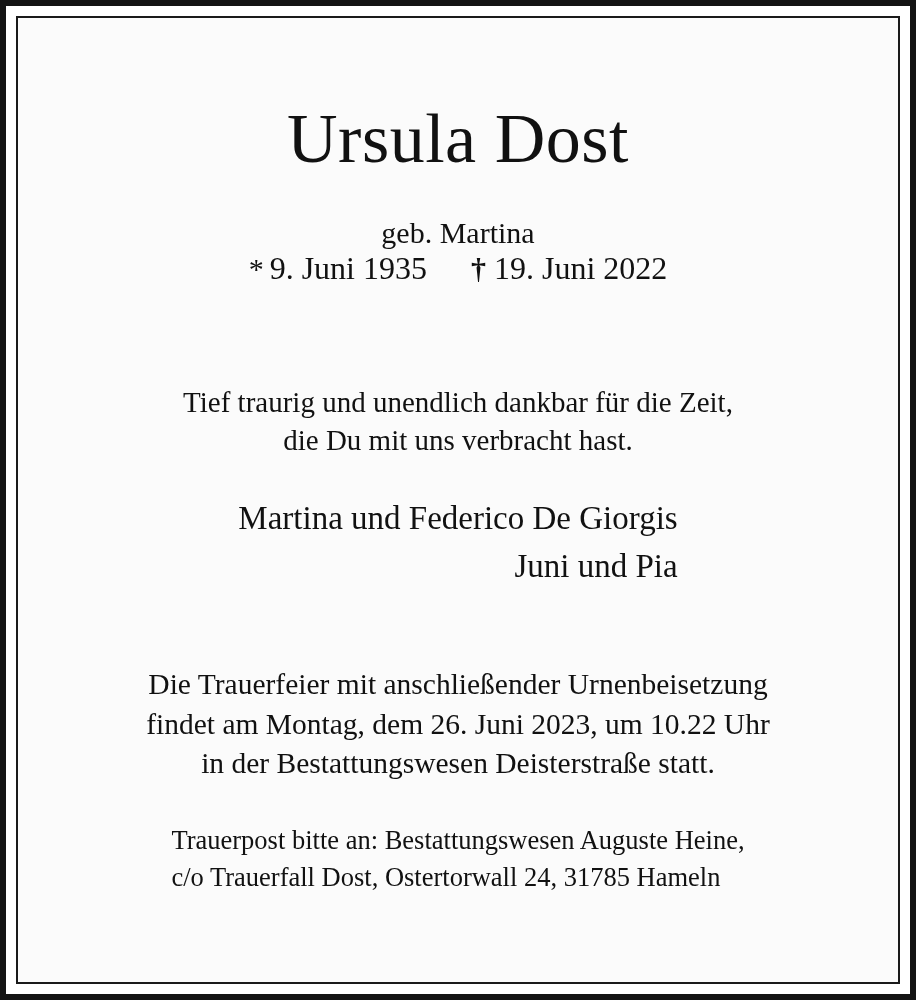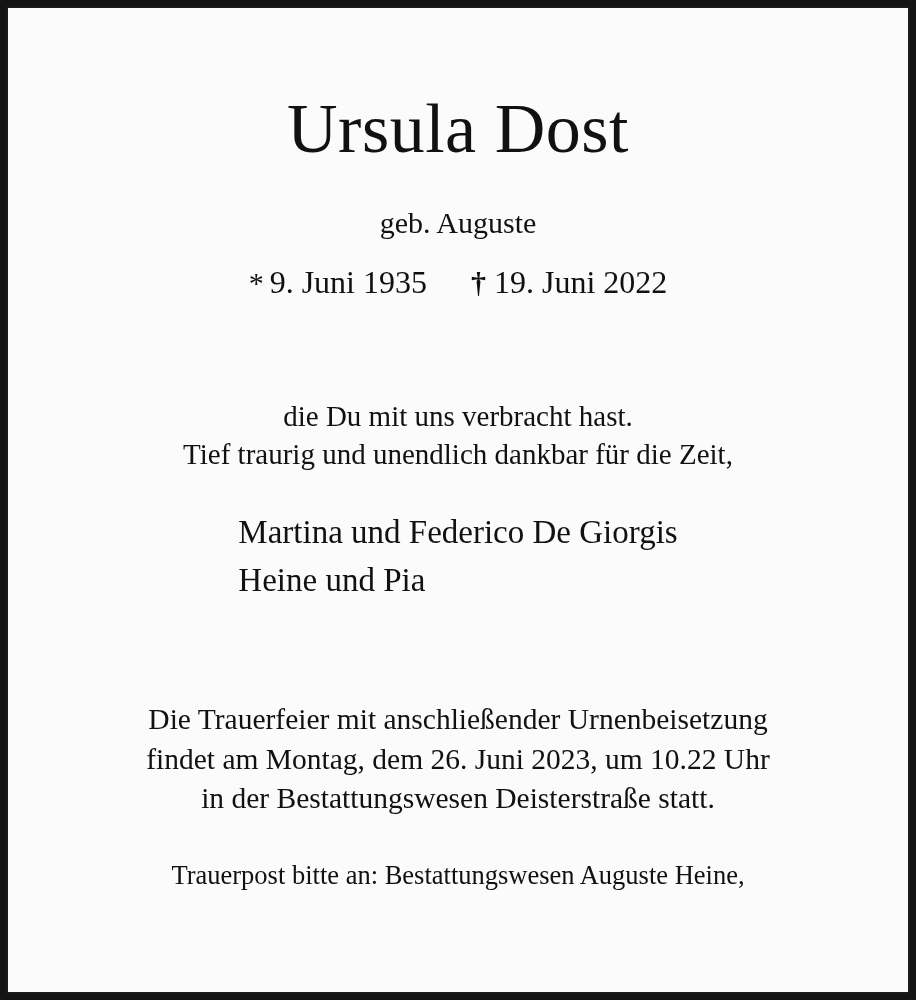--- a/index.html
+++ b/index.html
@@ -11,20 +11,21 @@
     width: 916px;
     height: 1000px;
     font-family: "Liberation Serif", "DejaVu Serif", serif;
     color: #111111;
     overflow: hidden;
   }
   .notice-outer {
     box-sizing: border-box;
     width: 916px;
     height: 1000px;
+    padding: 10px;
     background: #ffffff;
     border: 6px solid #141414;
   }
   .notice-inner {
     box-sizing: border-box;
     width: 100%;
     height: 100%;
     border: 2px solid #1a1a1a;
     background: #fbfbfb;
     display: flex;
@@ -39,21 +40,20 @@
     letter-spacing: 0.5px;
     margin-top: 84px;
     text-align: center;
   }
   .maiden {
     font-size: 30px;
     margin-top: 40px;
     text-align: center;
   }
   .dates {
-    margin-top: 24px;
     font-size: 32px;
     display: flex;
     align-items: baseline;
     justify-content: center;
     gap: 44px;
     white-space: nowrap;
   }
   .dates .sym {
     font-size: 30px;
     padding-right: 6px;
@@ -65,24 +65,24 @@
   .verse {
     margin-top: 96px;
     font-size: 29px;
     line-height: 1.32;
     text-align: center;
   }
   .family {
     margin-top: 36px;
     font-size: 33px;
     line-height: 1.45;
-    text-align: left;
+    text-align: right;
   }
   .ceremony {
-    margin-top: 95px;
+    margin-top: 74px;
     font-size: 29.5px;
     line-height: 1.35;
     text-align: center;
   }
   .contact {
     margin-top: 38px;
     font-size: 26.5px;
     line-height: 1.38;
     text-align: left;
   }
@@ -91,45 +91,46 @@
   }
 </style>
 </head>
 <body>
 
 <div class="notice-outer">
   <div class="notice-inner">
 
     <div class="name">Ursula Dost</div>
 
-    <div class="maiden">geb. Auguste</div>
+    <div class="maiden">geb. Martina</div>
 
     <div class="dates">
       <span>
         <span class="sym">*</span><span>9. Juni 1935</span>
       </span>
       <span>
         <span class="cross">†</span> <span>19. Juni 2022</span>
       </span>
     </div>
 
     <div class="verse">
+      <span class="line">Tief traurig und unendlich dankbar für die Zeit,</span>
       <span class="line">die Du mit uns verbracht hast.</span>
-      <span class="line">Tief traurig und unendlich dankbar für die Zeit,</span>
     </div>
 
     <div class="family">
       <span class="line">Martina und Federico De Giorgis</span>
-      <span class="line">Heine und Pia</span>
+      <span class="line">Juni und Pia</span>
     </div>
 
     <div class="ceremony">
       <span class="line">Die Trauerfeier mit anschließender Urnenbeisetzung</span>
       <span class="line">findet am Montag, dem 26. Juni 2023, um 10.22 Uhr</span>
       <span class="line">in der Bestattungswesen Deisterstraße statt.</span>
     </div>
 
     <div class="contact">
       <span class="line">Trauerpost bitte an: Bestattungswesen Auguste Heine,</span>
+      <span class="line">c/o Trauerfall Dost, Ostertorwall 24, 31785 Hameln</span>
     </div>
 
   </div>
 </div>
 
 </body></html>

